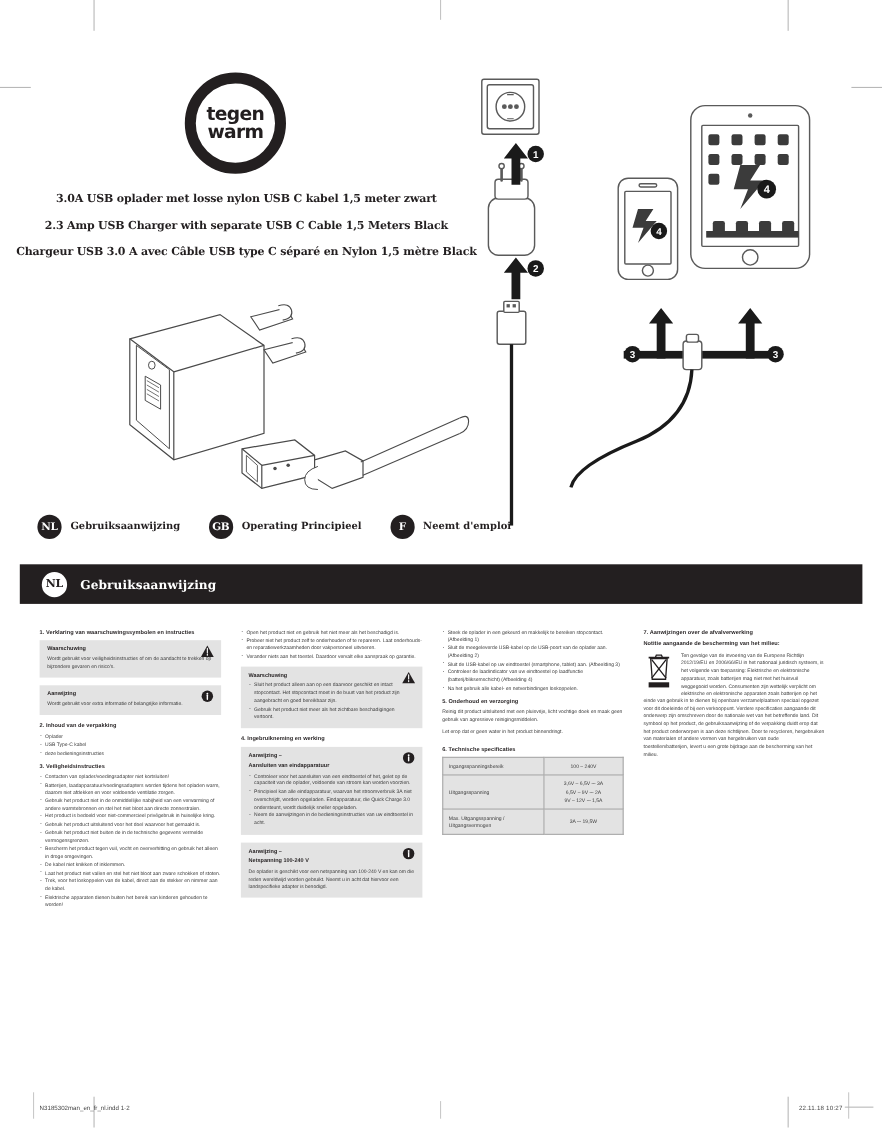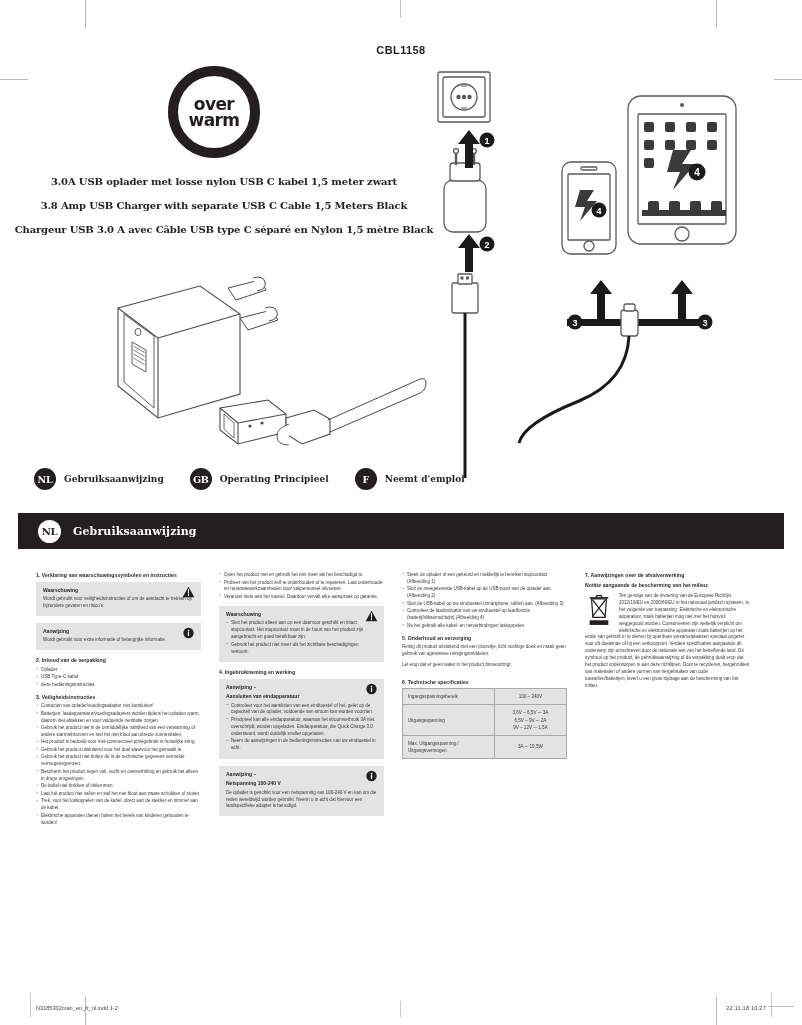--- a/index.html
+++ b/index.html
@@ -135,33 +135,32 @@
 <div class="page">
 
   <div class="cmark cm-v" style="left:85px;top:0;"></div>
   <div class="cmark cm-h" style="left:0;top:79px;"></div>
   <div class="cmark cm-v" style="left:716px;top:0;"></div>
   <div class="cmark cm-h" style="right:0;top:79px;"></div>
   <div class="cmark cm-v" style="left:85px;bottom:0;"></div>
   <div class="cmark cm-v" style="left:716px;bottom:0;"></div>
   <div class="fold" style="left:400px;top:0;"></div>
 
-  <div class="sku">CBL1158</div>
 
   <div class="logo-wrap">
     <div class="logo-ring"></div>
     <div class="logo-text">
-      <span>over</span>
+      <span>tegen</span>
       <span>warm</span>
     </div>
   </div>
 
   <div class="titles">
     <div>3.0A USB oplader met losse nylon USB C kabel 1,5 meter zwart</div>
-    <div>3.8 Amp USB Charger with separate USB C Cable 1,5 Meters Black</div>
+    <div>2.3 Amp USB Charger with separate USB C Cable 1,5 Meters Black</div>
     <div>Chargeur USB 3.0 A avec Câble USB type C séparé en Nylon 1,5 mètre Black</div>
   </div>
 
   <div class="prodart">
     <svg viewBox="0 0 330 205" width="330" height="205" fill="none" stroke="#4a4a4a" stroke-width="1.1">
 
       <path d="M18 40 L100 18 L140 46 L140 126 L58 150 L18 118 Z" fill="#fff"></path>
       <path d="M18 40 L58 70 L58 150" fill="none"></path>
       <path d="M58 70 L140 46" fill="none"></path>
 

